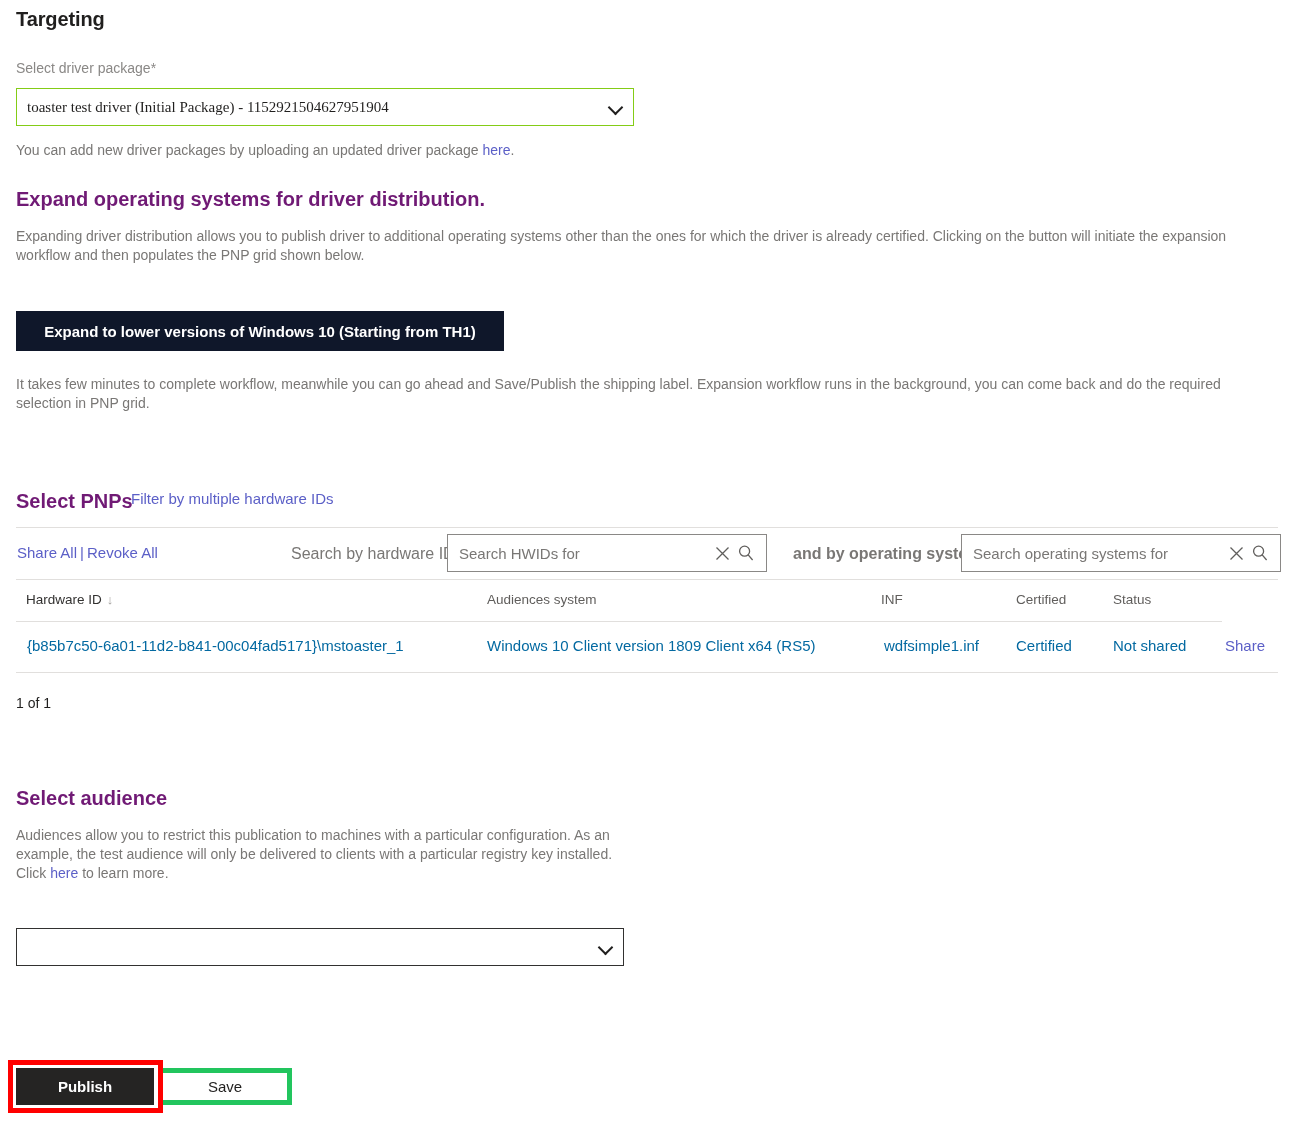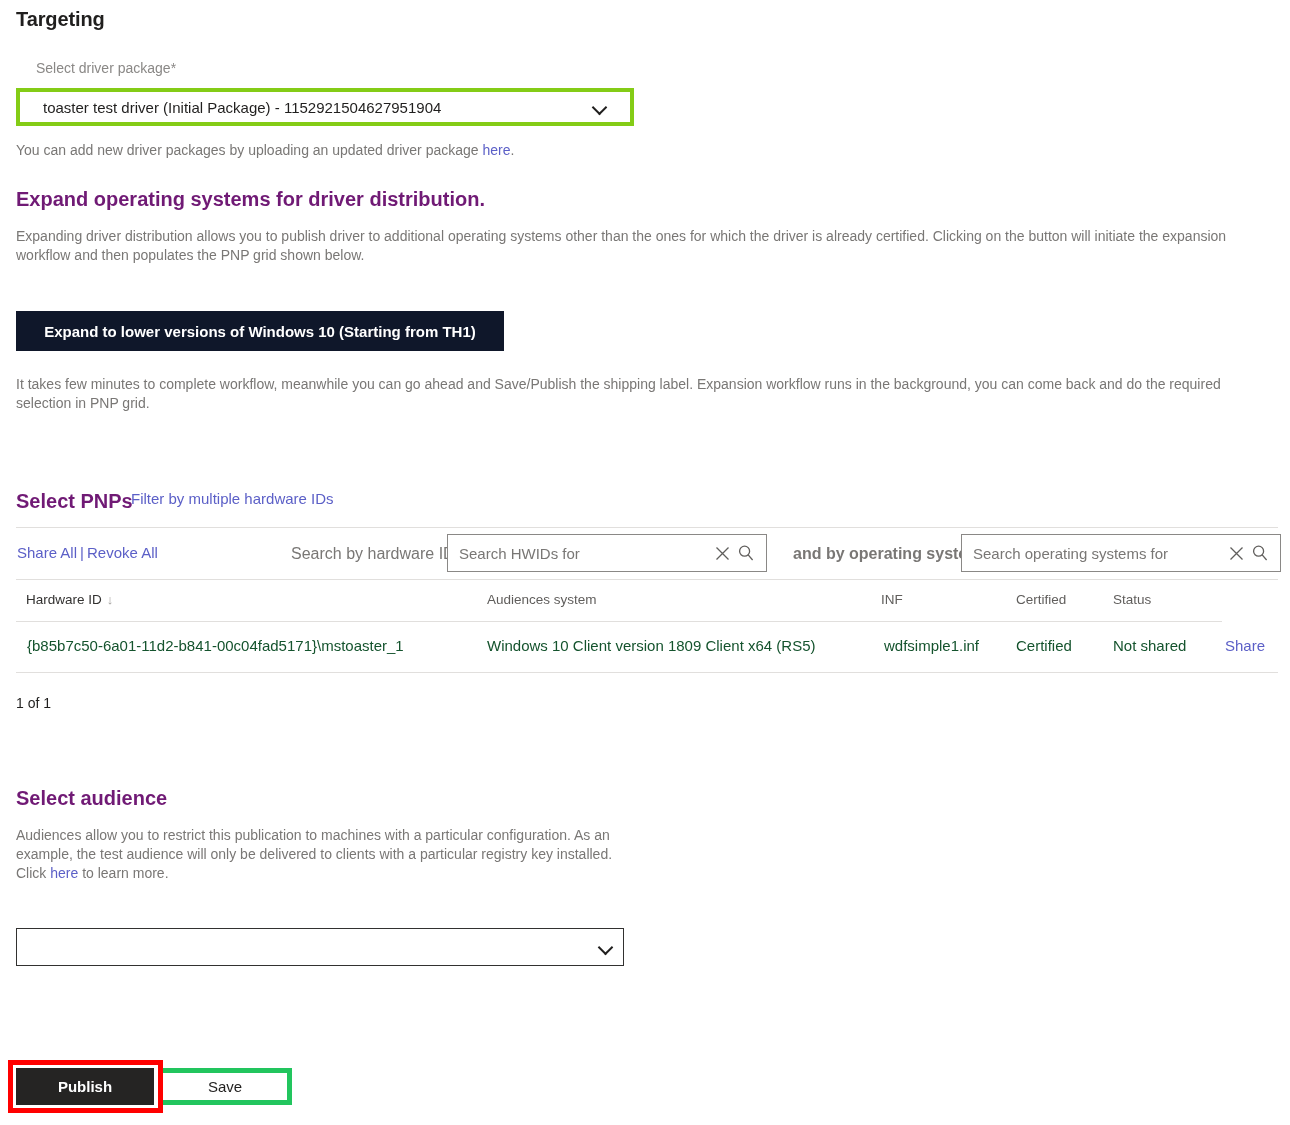--- a/index.html
+++ b/index.html
@@ -29,21 +29,20 @@
     top: 8px;
     font-size: 20px;
     font-weight: bold;
     color: #201f1e;
     letter-spacing: -0.1px;
   }
   .label-sm {
     position: absolute;
     font-size: 14px;
     color: #8a8886;
-    margin-left: 20px;
   }
   .helper {
     position: absolute;
     font-size: 14px;
     color: #797775;
     line-height: 19px;
   }
   .h-sub {
     position: absolute;
     font-size: 20px;
@@ -53,28 +52,29 @@
   a.link, .link {
     color: #5b5fc7;
     text-decoration: none;
     cursor: pointer;
   }
 
   
   .select-box {
     position: absolute;
     box-sizing: border-box;
-    border: 4px solid #84cc16;
-    background: #ffffff;
-    display: flex;
-    align-items: center;
-    padding: 0 23px;
+    border: 1px solid #84cc16;
+    background: #ffffff;
+    display: flex;
+    align-items: center;
+    padding: 0 10px;
     font-size: 15px;
     color: #201f1e;
     cursor: pointer;
+    font-family: Liberation Serif, serif;
   }
   .select-box .sel-val {
     flex: 1 1 auto;
     white-space: nowrap;
     overflow: hidden;
     text-overflow: ellipsis;
   }
   .chev {
     width: 14px;
     height: 14px;
@@ -166,21 +166,21 @@
   .col-head.first { color: #323130; }
   .sort-arrow {
     display: inline-block;
     margin-left: 5px;
     color: #a19f9d;
     font-size: 13px;
   }
   .cell {
     position: absolute;
     font-size: 15px;
-    color: #14532d;
+    color: #0369a1;
     white-space: nowrap;
   }
   .cell.action { color: #5b5fc7; cursor: pointer; }
   .paging {
     position: absolute;
     font-size: 14px;
     color: #201f1e;
   }
 
   

